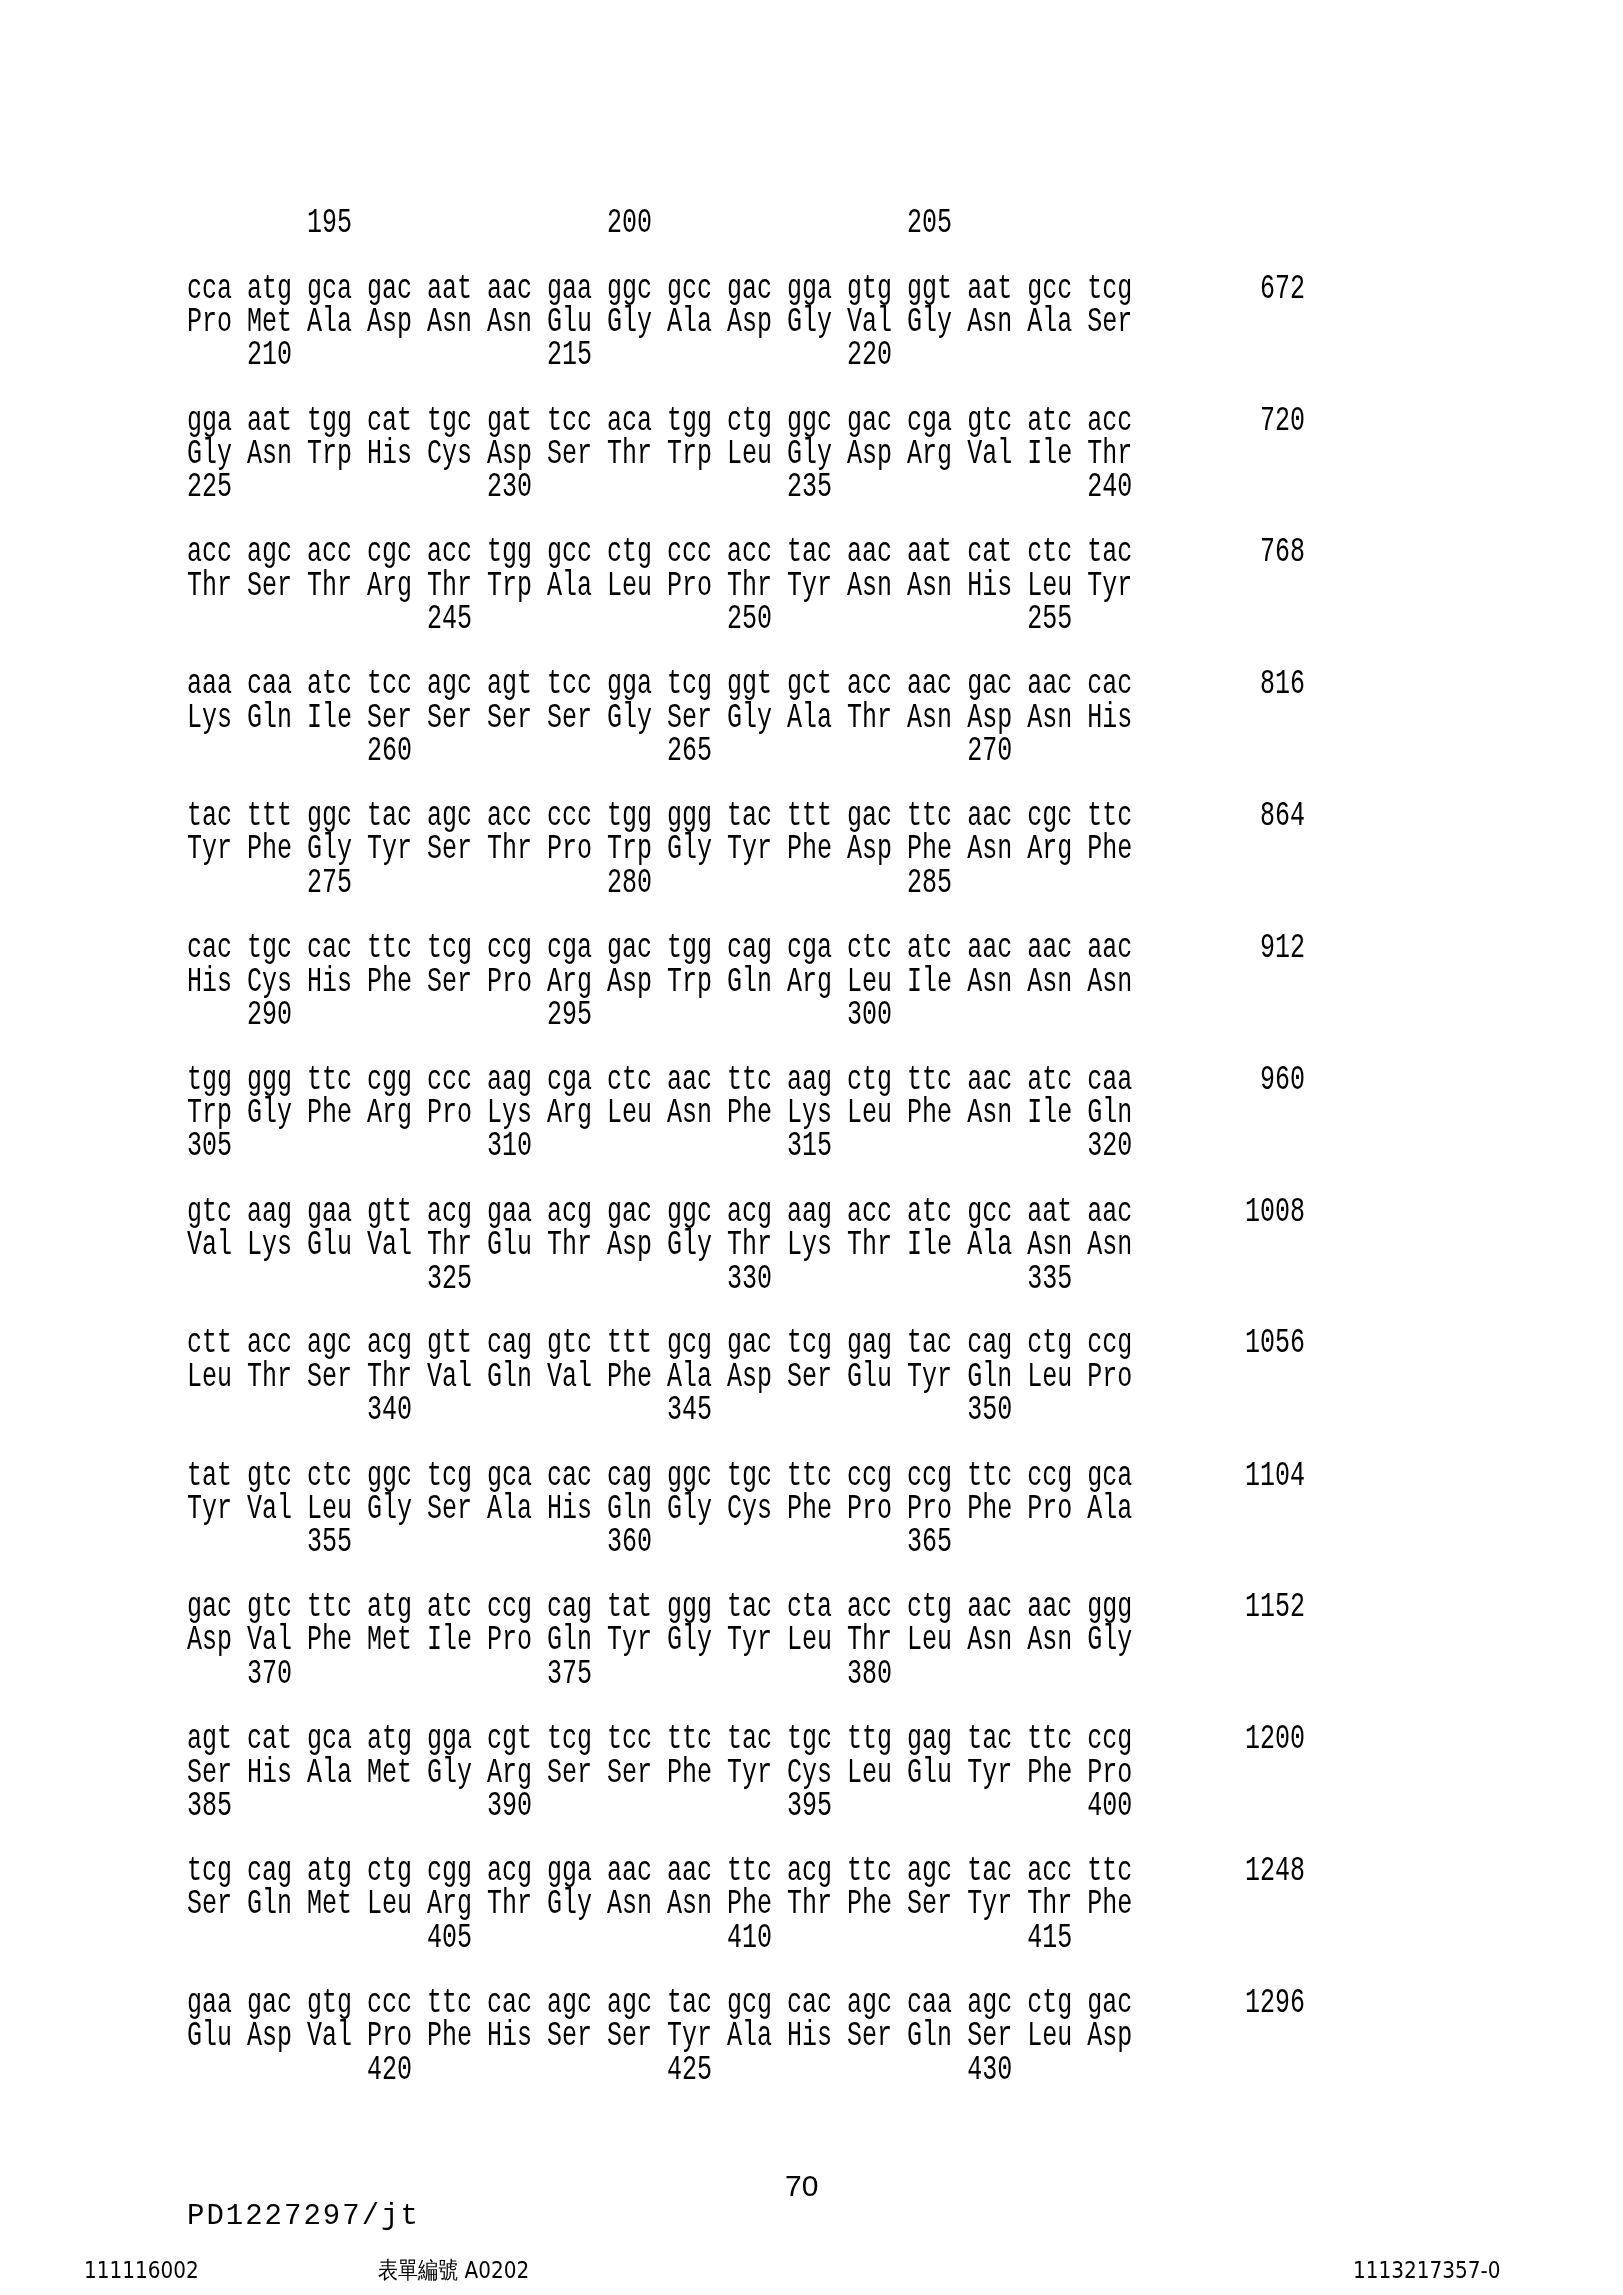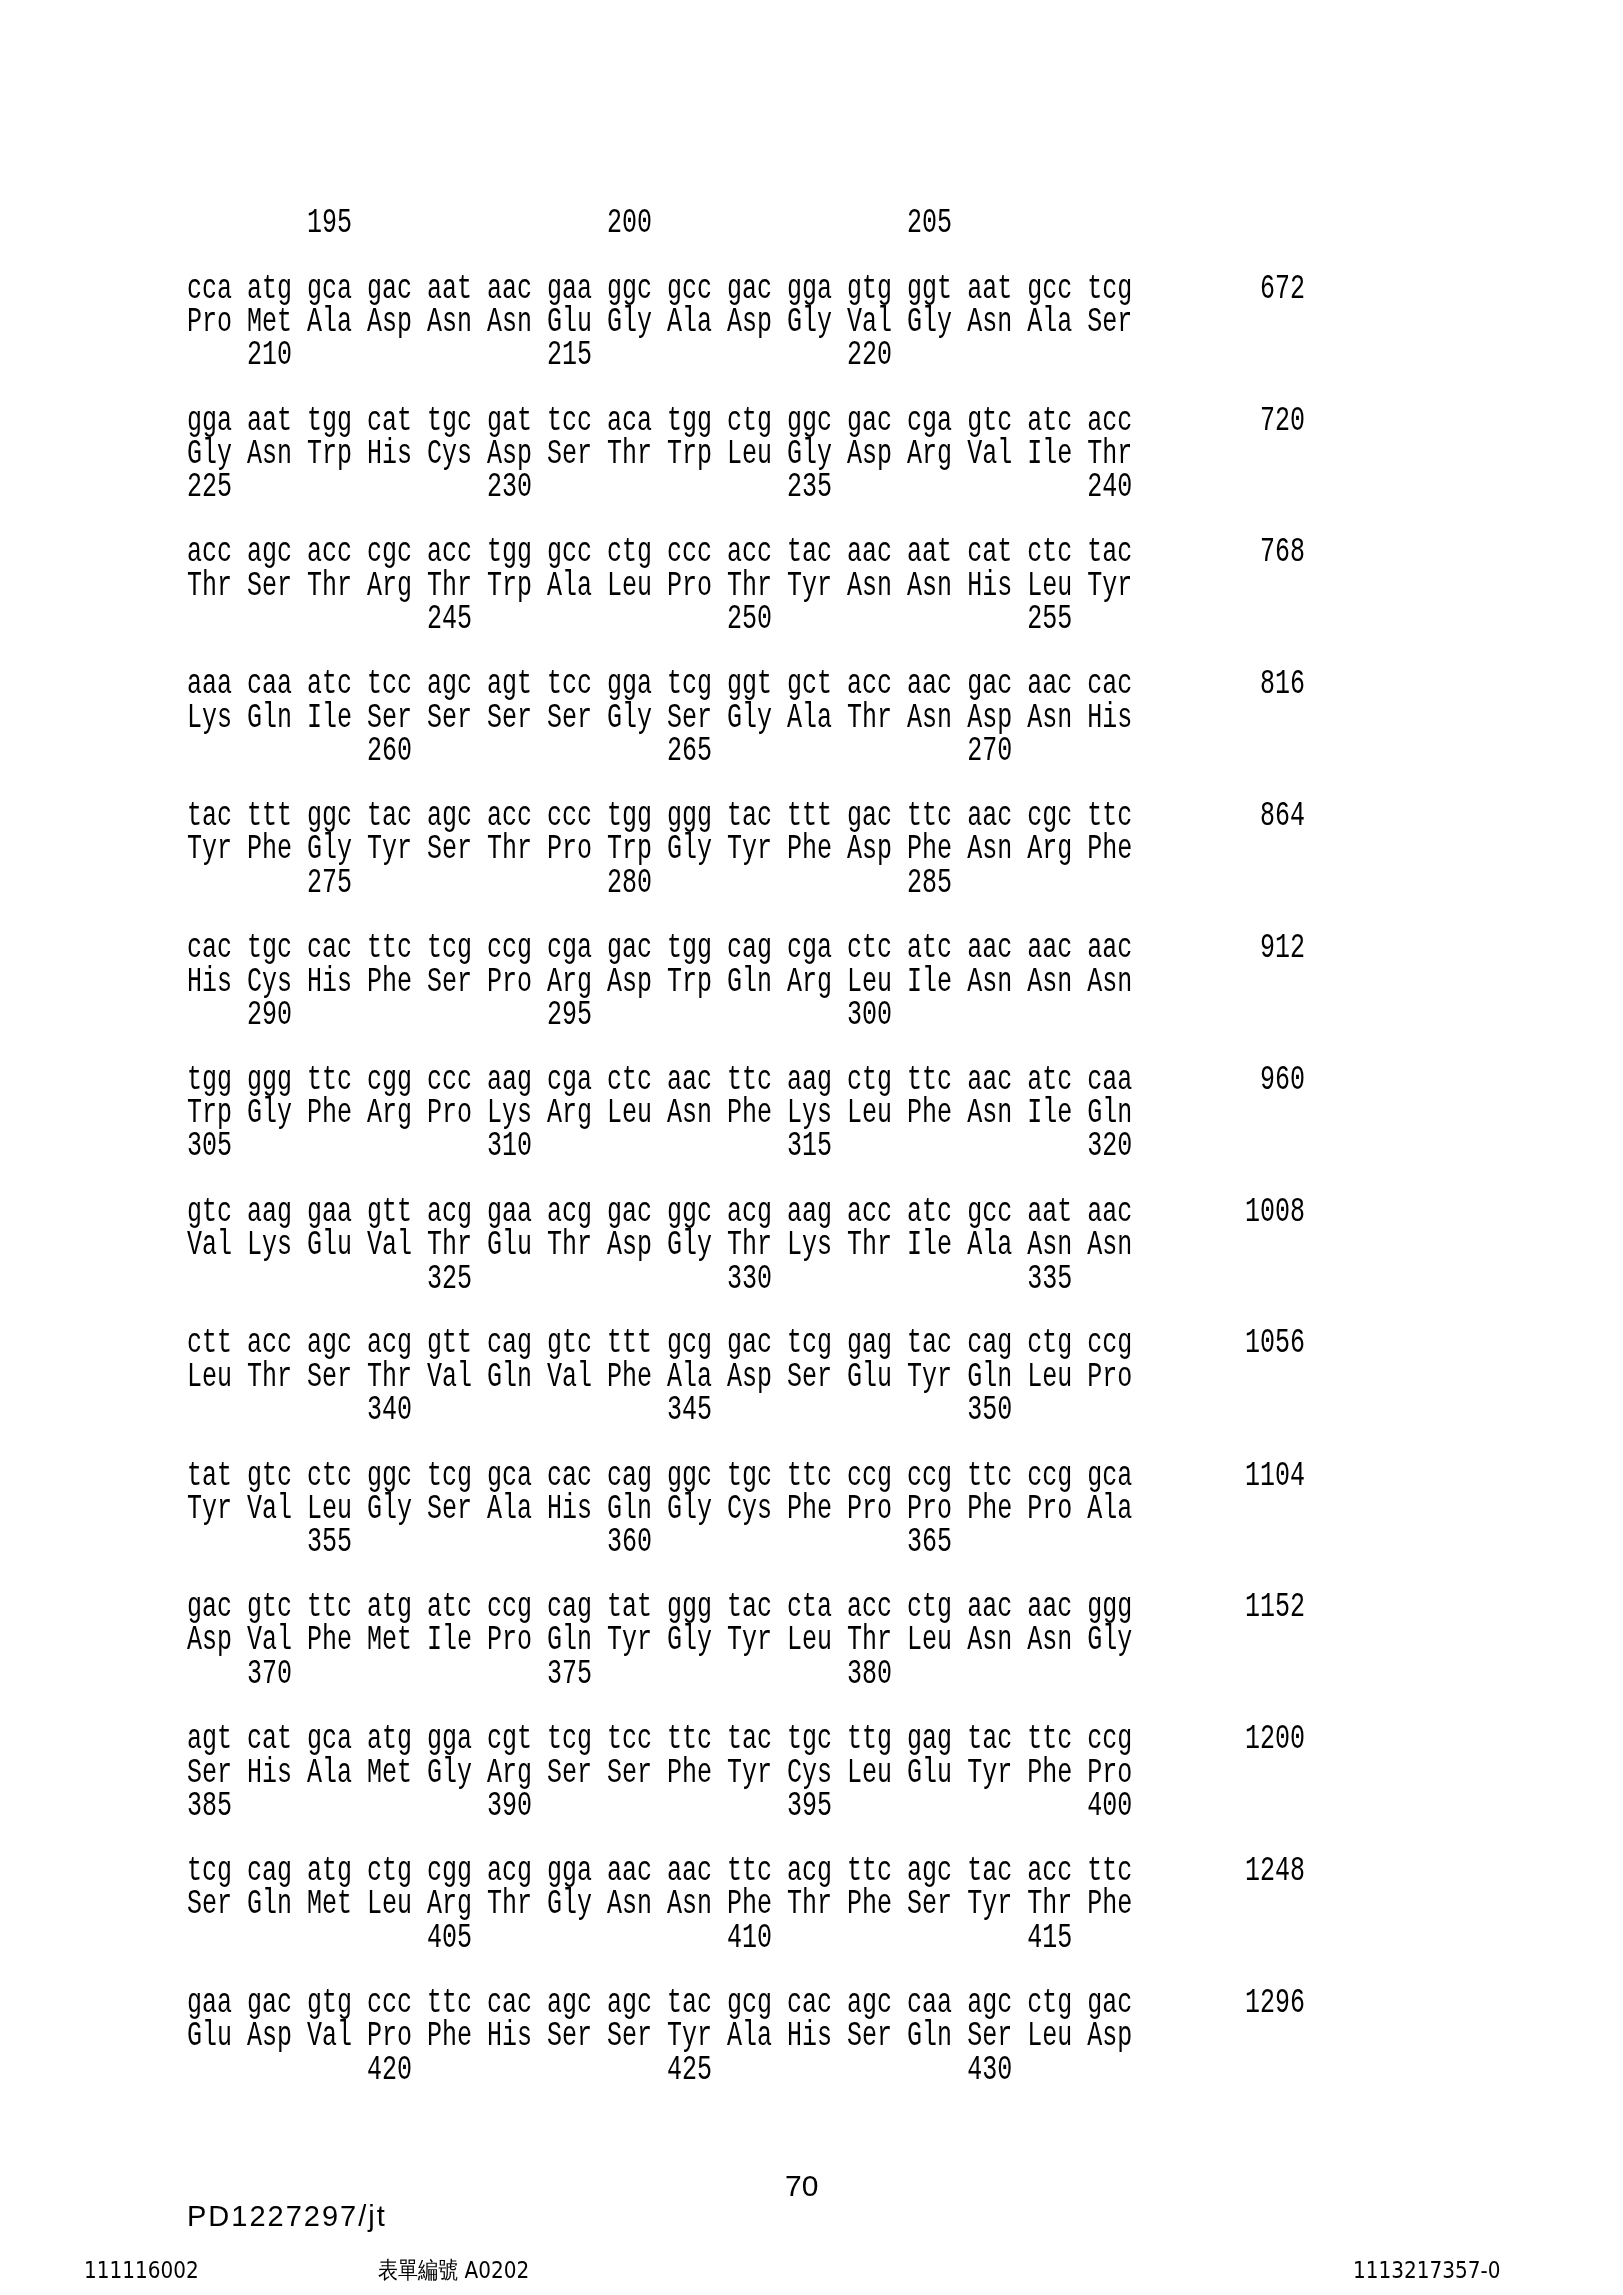--- a/index.html
+++ b/index.html
@@ -2,21 +2,21 @@
 <html style="font-size:10.5px"><head>
 <meta charset="utf-8">
 <style>
   html, body { margin:0; padding:0; background:#ffffff; }
   body { width:1623px; height:2295px; position:relative; overflow:hidden; color:#000; }
   .mono { font-family:"Liberation Mono","DejaVu Sans Mono",monospace; font-size:25px; white-space:pre; line-height:1; }
   .line { position:absolute; left:187px; height:26px; transform-origin:0 0; transform:scaleY(1.38); }
   .rnum { position:absolute; left:1243px; width:62px; text-align:right; transform-origin:0 0; transform:scaleY(1.38); }
   .page-num { position:absolute; left:785px; width:65px; text-align:left; top:2171px;
               font-family:Liberation Sans, sans-serif; font-size:30px; line-height:1; }
-  .doc-ref { position:absolute; left:187px; top:2202px; font-family:Liberation Sans, sans-serif;
+  .doc-ref { position:absolute; left:187px; top:2202px; font-family:Liberation Mono, monospace;
              font-size:29px; letter-spacing:2px; line-height:1; }
   .footer-item { position:absolute; top:2259px; font-family:"DejaVu Sans",sans-serif; font-size:23.6px; line-height:1;
                  transform-origin:0 0; transform:scaleX(0.85); }
 </style>
 </head>
 <body>
 
 <div>
   <div class="mono line" style="top:206px">        195                 200                 205</div>
 

